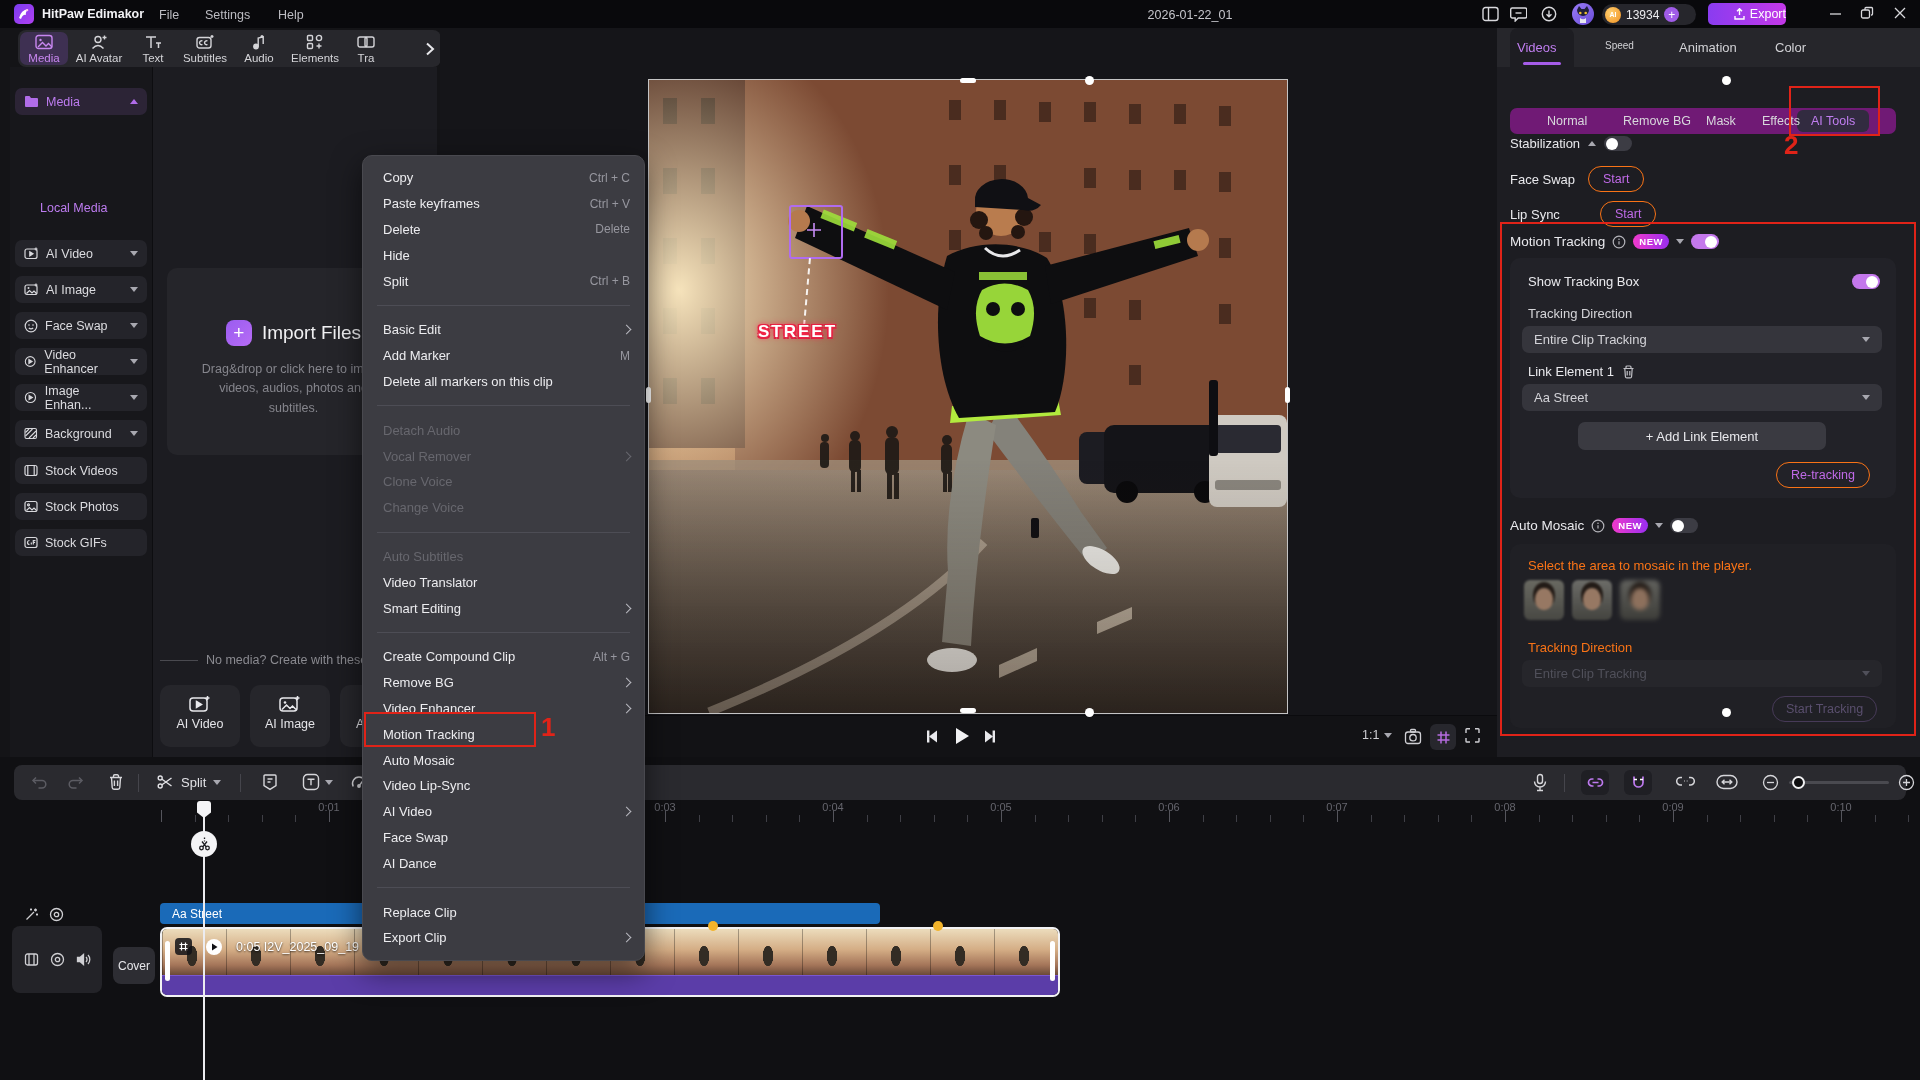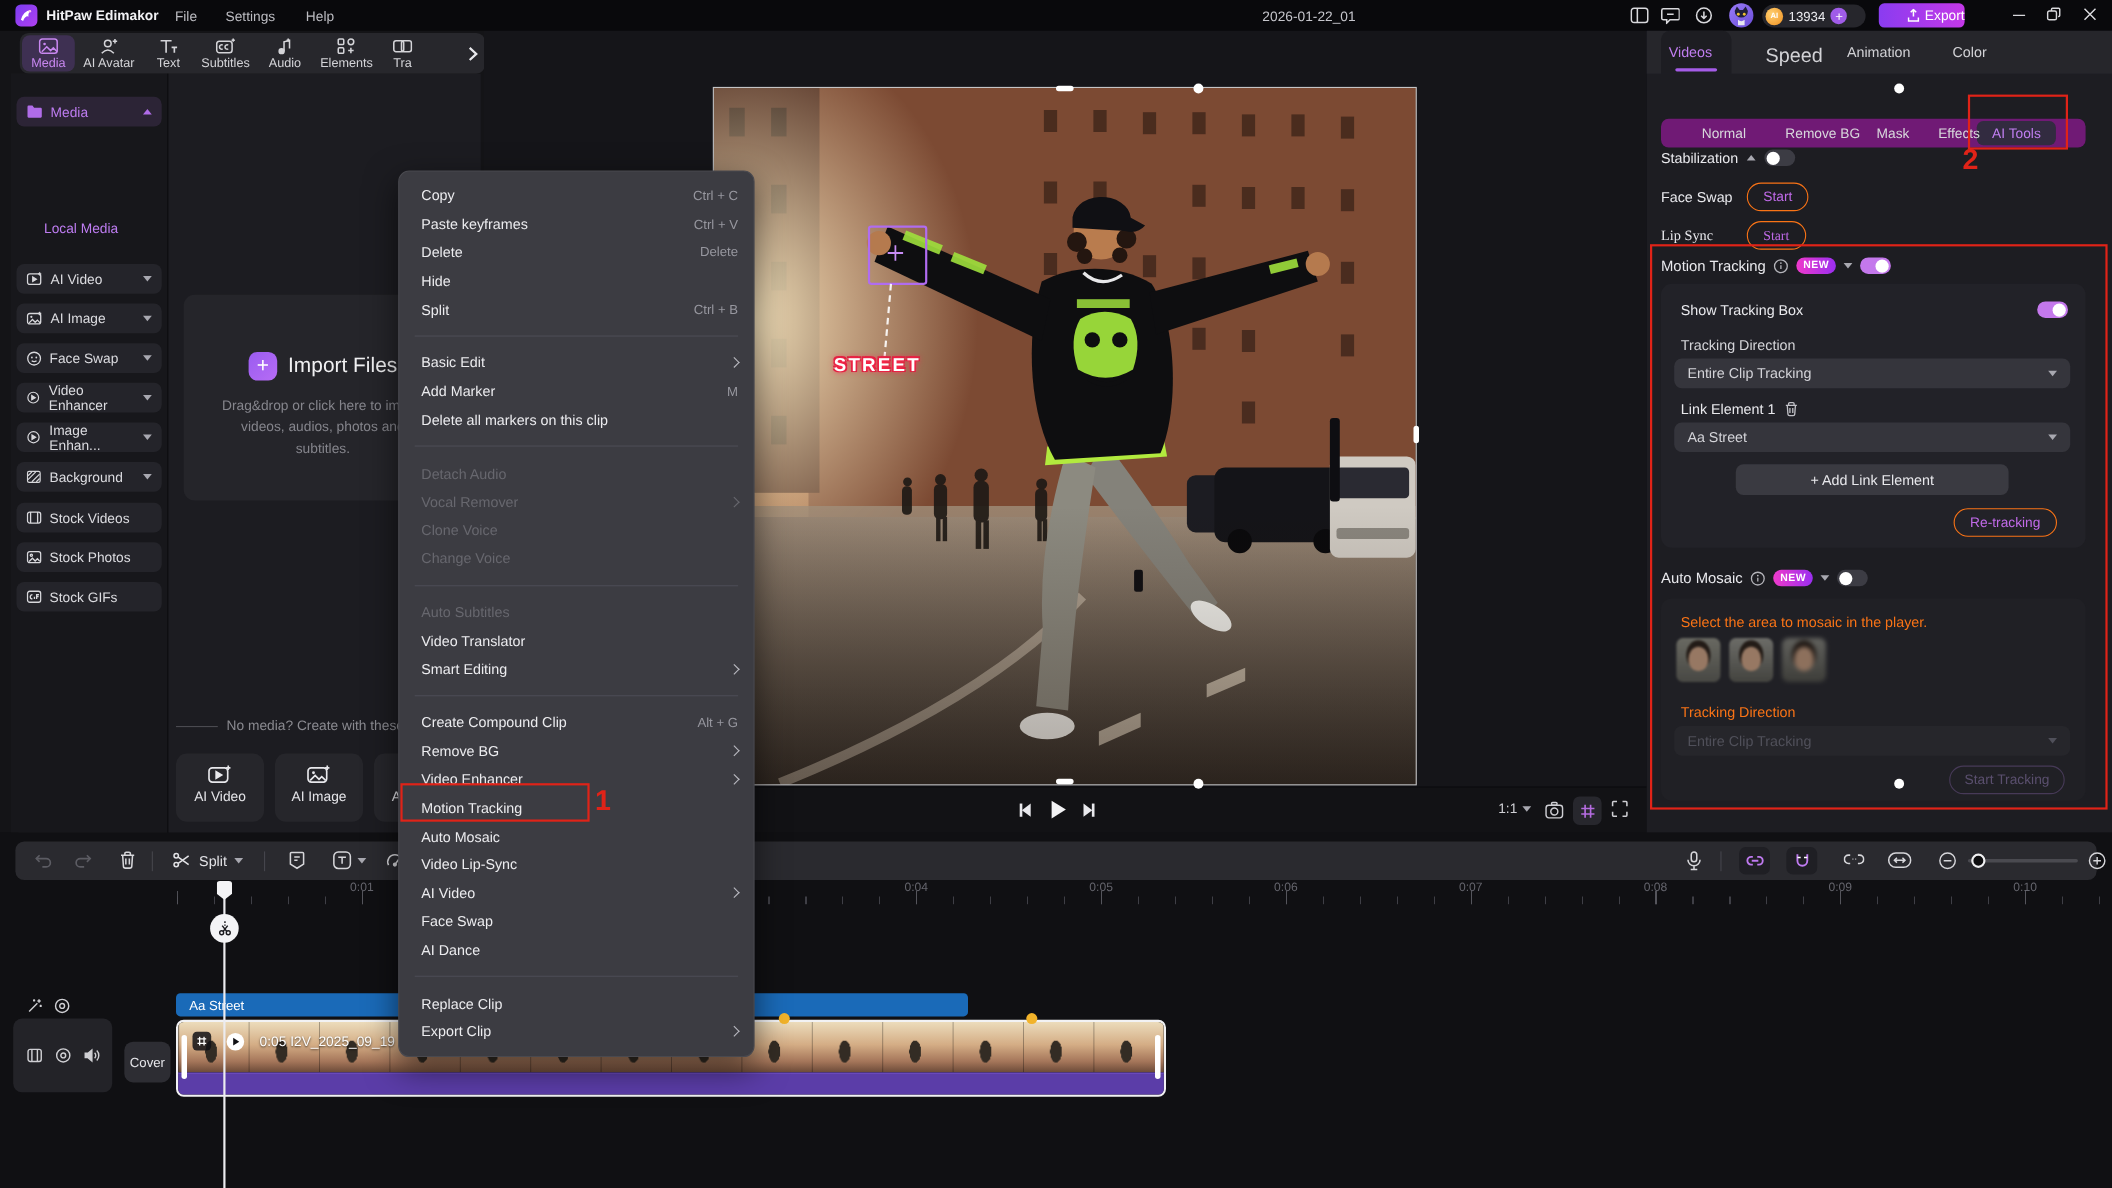--- a/index.html
+++ b/index.html
@@ -15,21 +15,21 @@
   #navstrip{left:18px;top:30px;width:419px;height:37px;background:#27272c;border-radius:8px;display:flex;align-items:center;padding:0 2px;}
   .ntab{display:flex;flex-direction:column;align-items:center;justify-content:center;gap:2px;font-size:11.5px;color:#d4d4d8;height:33px;border-radius:7px;}
   .ntab.active{background:rgba(155,85,235,.2);color:#c887f0;}
   
   .spill{position:absolute;left:5px;width:132px;height:27px;background:#24242a;border-radius:7px;display:flex;align-items:center;padding:0 9px;gap:7px;font-size:12.5px;color:#dcdce0;box-sizing:border-box;}
   .slink{position:absolute;left:30px;font-size:12.5px;color:#d6d6da;}
   .car-up{width:0;height:0;border-left:4px solid transparent;border-right:4px solid transparent;border-bottom:5px solid #b06ce8;margin-left:auto;}
   .car-dn{width:0;height:0;border-left:4px solid transparent;border-right:4px solid transparent;border-top:5px solid #a8a8b0;margin-left:auto;}
   .car-dn2{width:0;height:0;border-left:4px solid transparent;border-right:4px solid transparent;border-top:5px solid #a8a8b0;}
   
-  #ctxmenu{left:362px;top:155px;width:324px;background:#3c3c42;border:1px solid #49494f;border-radius:10px;
+  #ctxmenu{left:362px;top:155px;width:283px;background:#3c3c42;border:1px solid #49494f;border-radius:10px;
            box-shadow:0 10px 30px rgba(0,0,0,.55);padding:9px 0;z-index:50;box-sizing:border-box;}
   .mi{height:25.8px;display:flex;align-items:center;padding:0 14px 0 20px;font-size:13px;color:#ececef;}
   .mi .sp{flex:1;}
   .mi .sc{font-size:12px;color:#97979f;}
   .mi.dis{color:#67676e;}
   .msep{height:1px;background:#4d4d55;margin:11px 14px;}
   .chevR{width:6px;height:6px;border-top:1.6px solid #b9b9c0;border-right:1.6px solid #b9b9c0;transform:rotate(45deg);margin-left:8px;}
   .mi.dis .chevR{border-color:#67676e;}
   
   .toggle{width:28px;height:15px;border-radius:9px;position:relative;}
@@ -518,21 +518,21 @@
   </div>
   <div class="abs" style="left:806px;top:258px;height:68px;border-left:2px dashed rgba(255,255,255,.9);transform:rotate(5deg);z-index:21;"></div>
   <div class="abs" style="left:758px;top:322px;z-index:21;font-weight:bold;font-size:17px;letter-spacing:2px;color:#fff;
        text-shadow:0 0 4px #ff2a4d,0 0 7px #ff2a4d,1.5px 1.5px 0 #d81f3f,-1.5px -1.5px 0 #d81f3f,1.5px -1.5px 0 #d81f3f,-1.5px 1.5px 0 #d81f3f;">STREET</div>
 
   <div class="abs" style="left:1497px;top:28px;width:423px;height:729px;background:#1d1d22;">
     <div class="abs" style="left:0;top:0;width:423px;height:39px;background:#26262b;">
       <div class="abs" style="left:13px;top:0;width:64px;height:39px;background:#1d1d22;border-radius:8px 8px 0 0;"></div>
       <span class="abs" style="left:20px;top:12px;font-size:13px;color:#c07ef0;">Videos</span>
       <div class="abs" style="left:26px;top:34px;width:38px;height:3px;border-radius:2px;background:#a55ce8;"></div>
-      <span class="abs" style="left:108px;top:12px;font-size:18px;color:#d2d2d6;">Speed</span>
+      <span class="abs" style="left:108px;top:12px;font-size:10px;color:#d2d2d6;">Speed</span>
       <span class="abs" style="left:182px;top:12px;font-size:13px;color:#d2d2d6;">Animation</span>
       <span class="abs" style="left:278px;top:12px;font-size:13px;color:#d2d2d6;">Color</span>
     </div>
 
     <div class="abs" style="left:13px;top:80px;width:386px;height:26px;background:#701a75;border-radius:7px;">
       <div class="abs" style="left:287px;top:2px;width:72px;height:22px;background:#322b40;border-radius:6px;"></div>
       <span class="abs" style="left:37px;top:6px;font-size:12.5px;color:#d8d8dc;">Normal</span>
       <span class="abs" style="left:113px;top:6px;font-size:12.5px;color:#d8d8dc;">Remove BG</span>
       <span class="abs" style="left:196px;top:6px;font-size:12.5px;color:#d8d8dc;">Mask</span>
       <span class="abs" style="left:252px;top:6px;font-size:12.5px;color:#d8d8dc;">Effects</span>
@@ -545,21 +545,21 @@
       <span class="toggle off">
           <span class="knob"></span>
         </span>
     </div>
 
     <div class="abs flex" style="left:13px;top:138px;gap:0;">
       <span class="rp-label" style="width:78px;">Face Swap</span>
       <span class="startbtn">Start</span>
     </div>
 
-    <div class="abs flex" style="left:13px;top:173px;gap:0;font-family:Liberation Serif, serif;">
+    <div class="abs flex" style="left:13px;top:173px;gap:12px;">
       <span class="rp-label" style="width:78px;">Lip Sync</span>
       <span class="startbtn">Start</span>
     </div>
 
     <div class="abs flex" style="left:13px;top:206px;gap:7px;">
       <span class="rp-label" style="font-size:13.5px;">Motion Tracking</span>
       <svg width="14" height="14" viewBox="0 0 14 14" fill="none" stroke="#b4b4ba" stroke-width="1.2">
           <circle cx="7" cy="7" r="5.8"></circle>
           <path d="M7,6.2 v3.4"></path>
           <circle cx="7" cy="4.2" r=".8" fill="#b4b4ba" stroke="none"></circle>

